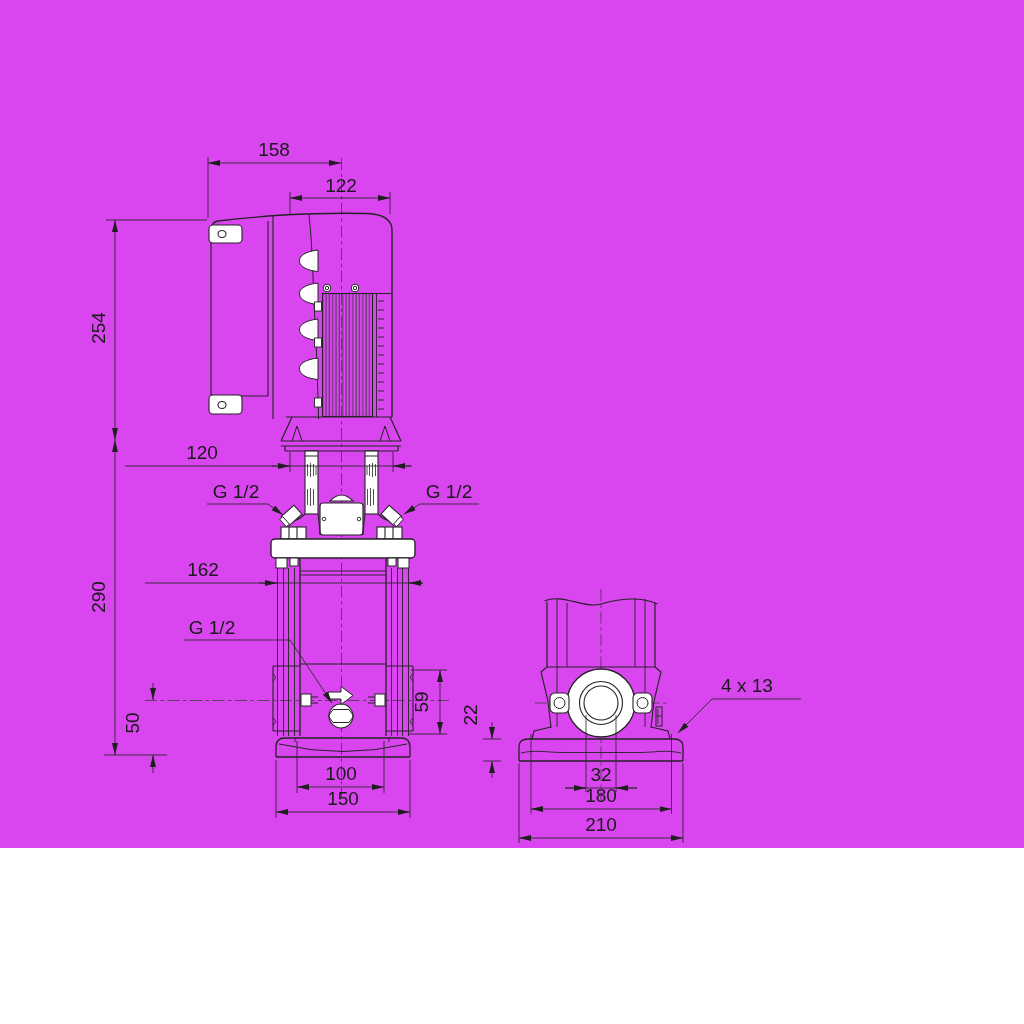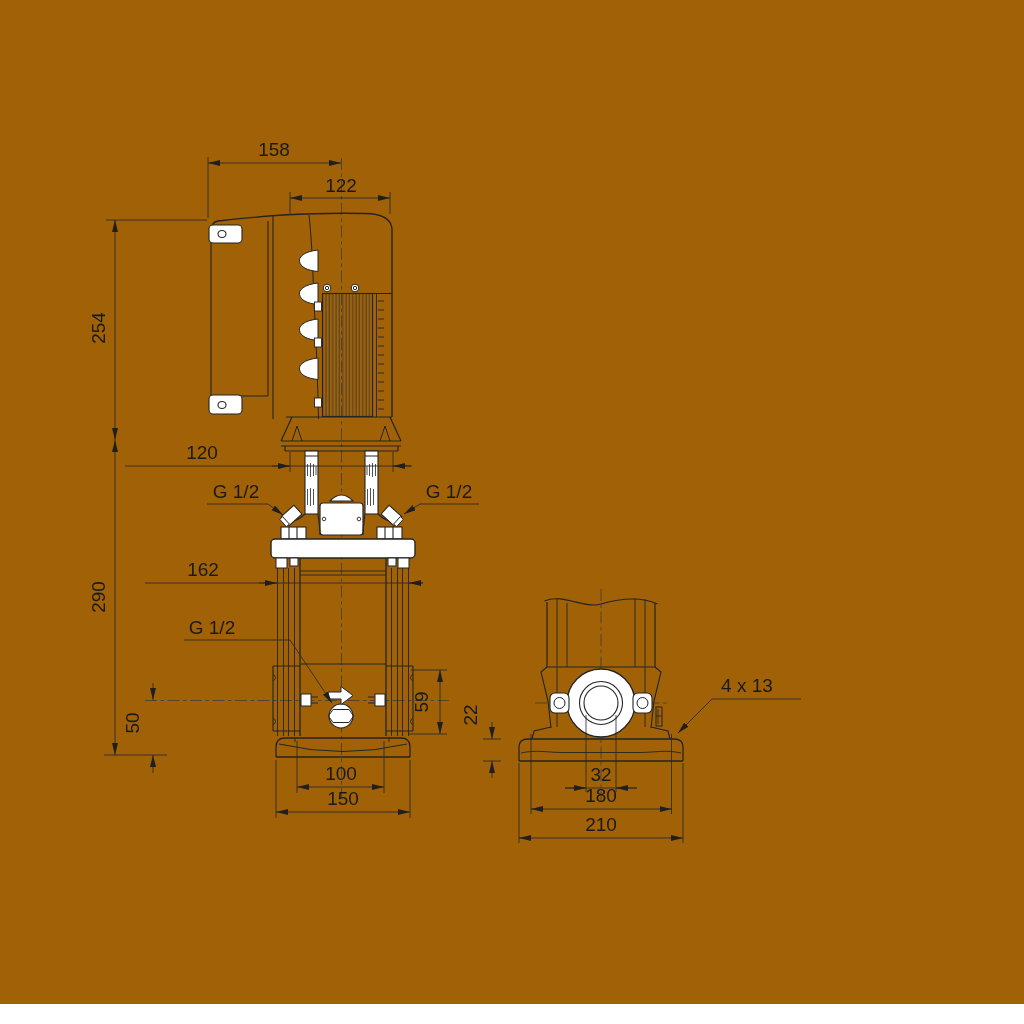--- a/index.html
+++ b/index.html
@@ -1,16 +1,16 @@
 <!DOCTYPE html>
 <html><head>
 <meta charset="utf-8">
 <style>
   html,body{margin:0;padding:0;background:#ffffff;}
-  .stage{width:1024px;height:1004px;background:#a16207;position:relative;}
+  .stage{width:1024px;height:848px;background:#d946ef;position:relative;}
   svg{display:block;}
   .dim{font-family:"Liberation Sans","DejaVu Sans",sans-serif;font-size:19px;fill:#1a1a1a;}
 </style>
 </head>
 <body>
 
 <div class="stage">
 <svg width="1024" height="1024" viewBox="0 0 1024 1024">
   <defs>
     <marker id="mE" markerWidth="13" markerHeight="7" refX="12" refY="3" orient="auto" markerUnits="userSpaceOnUse">

